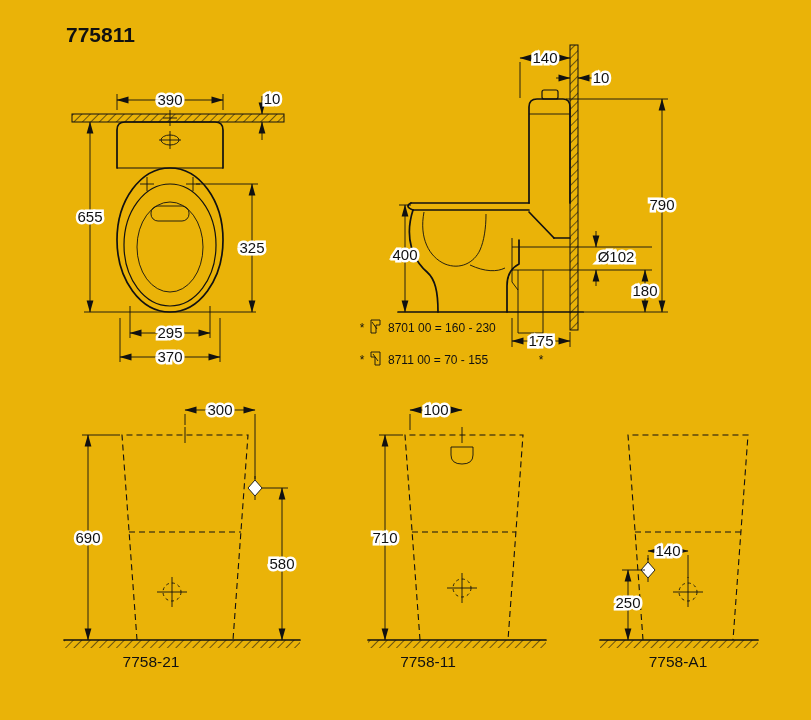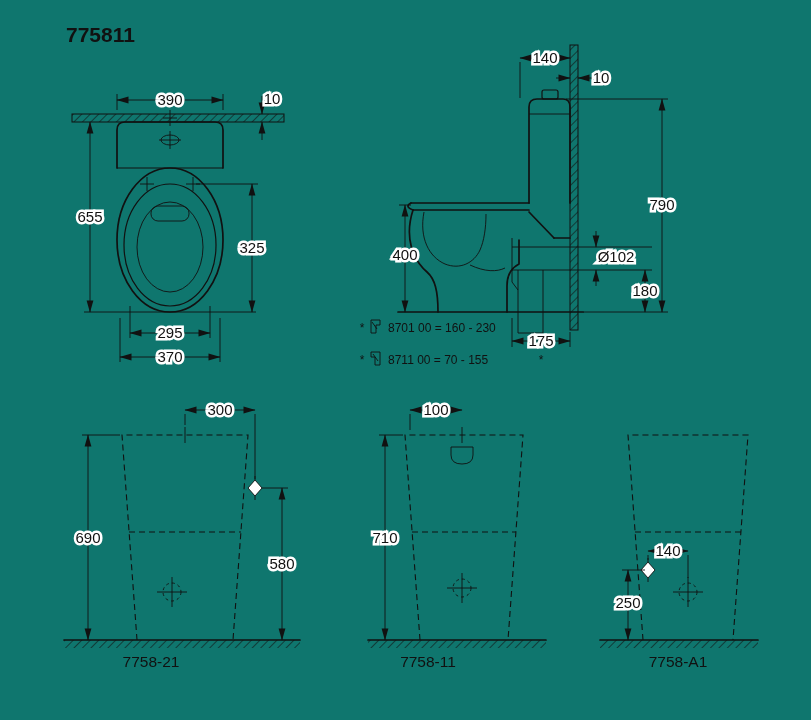--- a/index.html
+++ b/index.html
@@ -1,16 +1,16 @@
 <!DOCTYPE html>
 <html><head>
 <meta charset="utf-8">
 <style>
   html,body{margin:0;padding:0;background:#fff;}
-  #stage{position:relative;width:811px;height:720px;background:#0f766e;overflow:hidden;
+  #stage{position:relative;width:811px;height:720px;background:#eab308;overflow:hidden;
          font-family:"Liberation Sans",sans-serif;}
   svg text{font-family:"Liberation Sans",sans-serif;fill:#111;}
   .ol{fill:none;stroke:#111;stroke-width:1.7;stroke-linejoin:round;stroke-linecap:round;}
   .md{fill:none;stroke:#111;stroke-width:1.2;stroke-linejoin:round;}
   .tn{fill:none;stroke:#111;stroke-width:0.9;}
   .dm{fill:none;stroke:#111;stroke-width:0.9;}
   .ds{fill:none;stroke:#111;stroke-width:1.1;stroke-dasharray:6 4;}
   .dc{fill:none;stroke:#111;stroke-width:0.9;stroke-dasharray:3 3;}
   .dt{font-size:15px;text-anchor:middle;stroke:#fff;stroke-width:5px;paint-order:stroke;}
   .nt{font-size:12px;text-anchor:start;}

